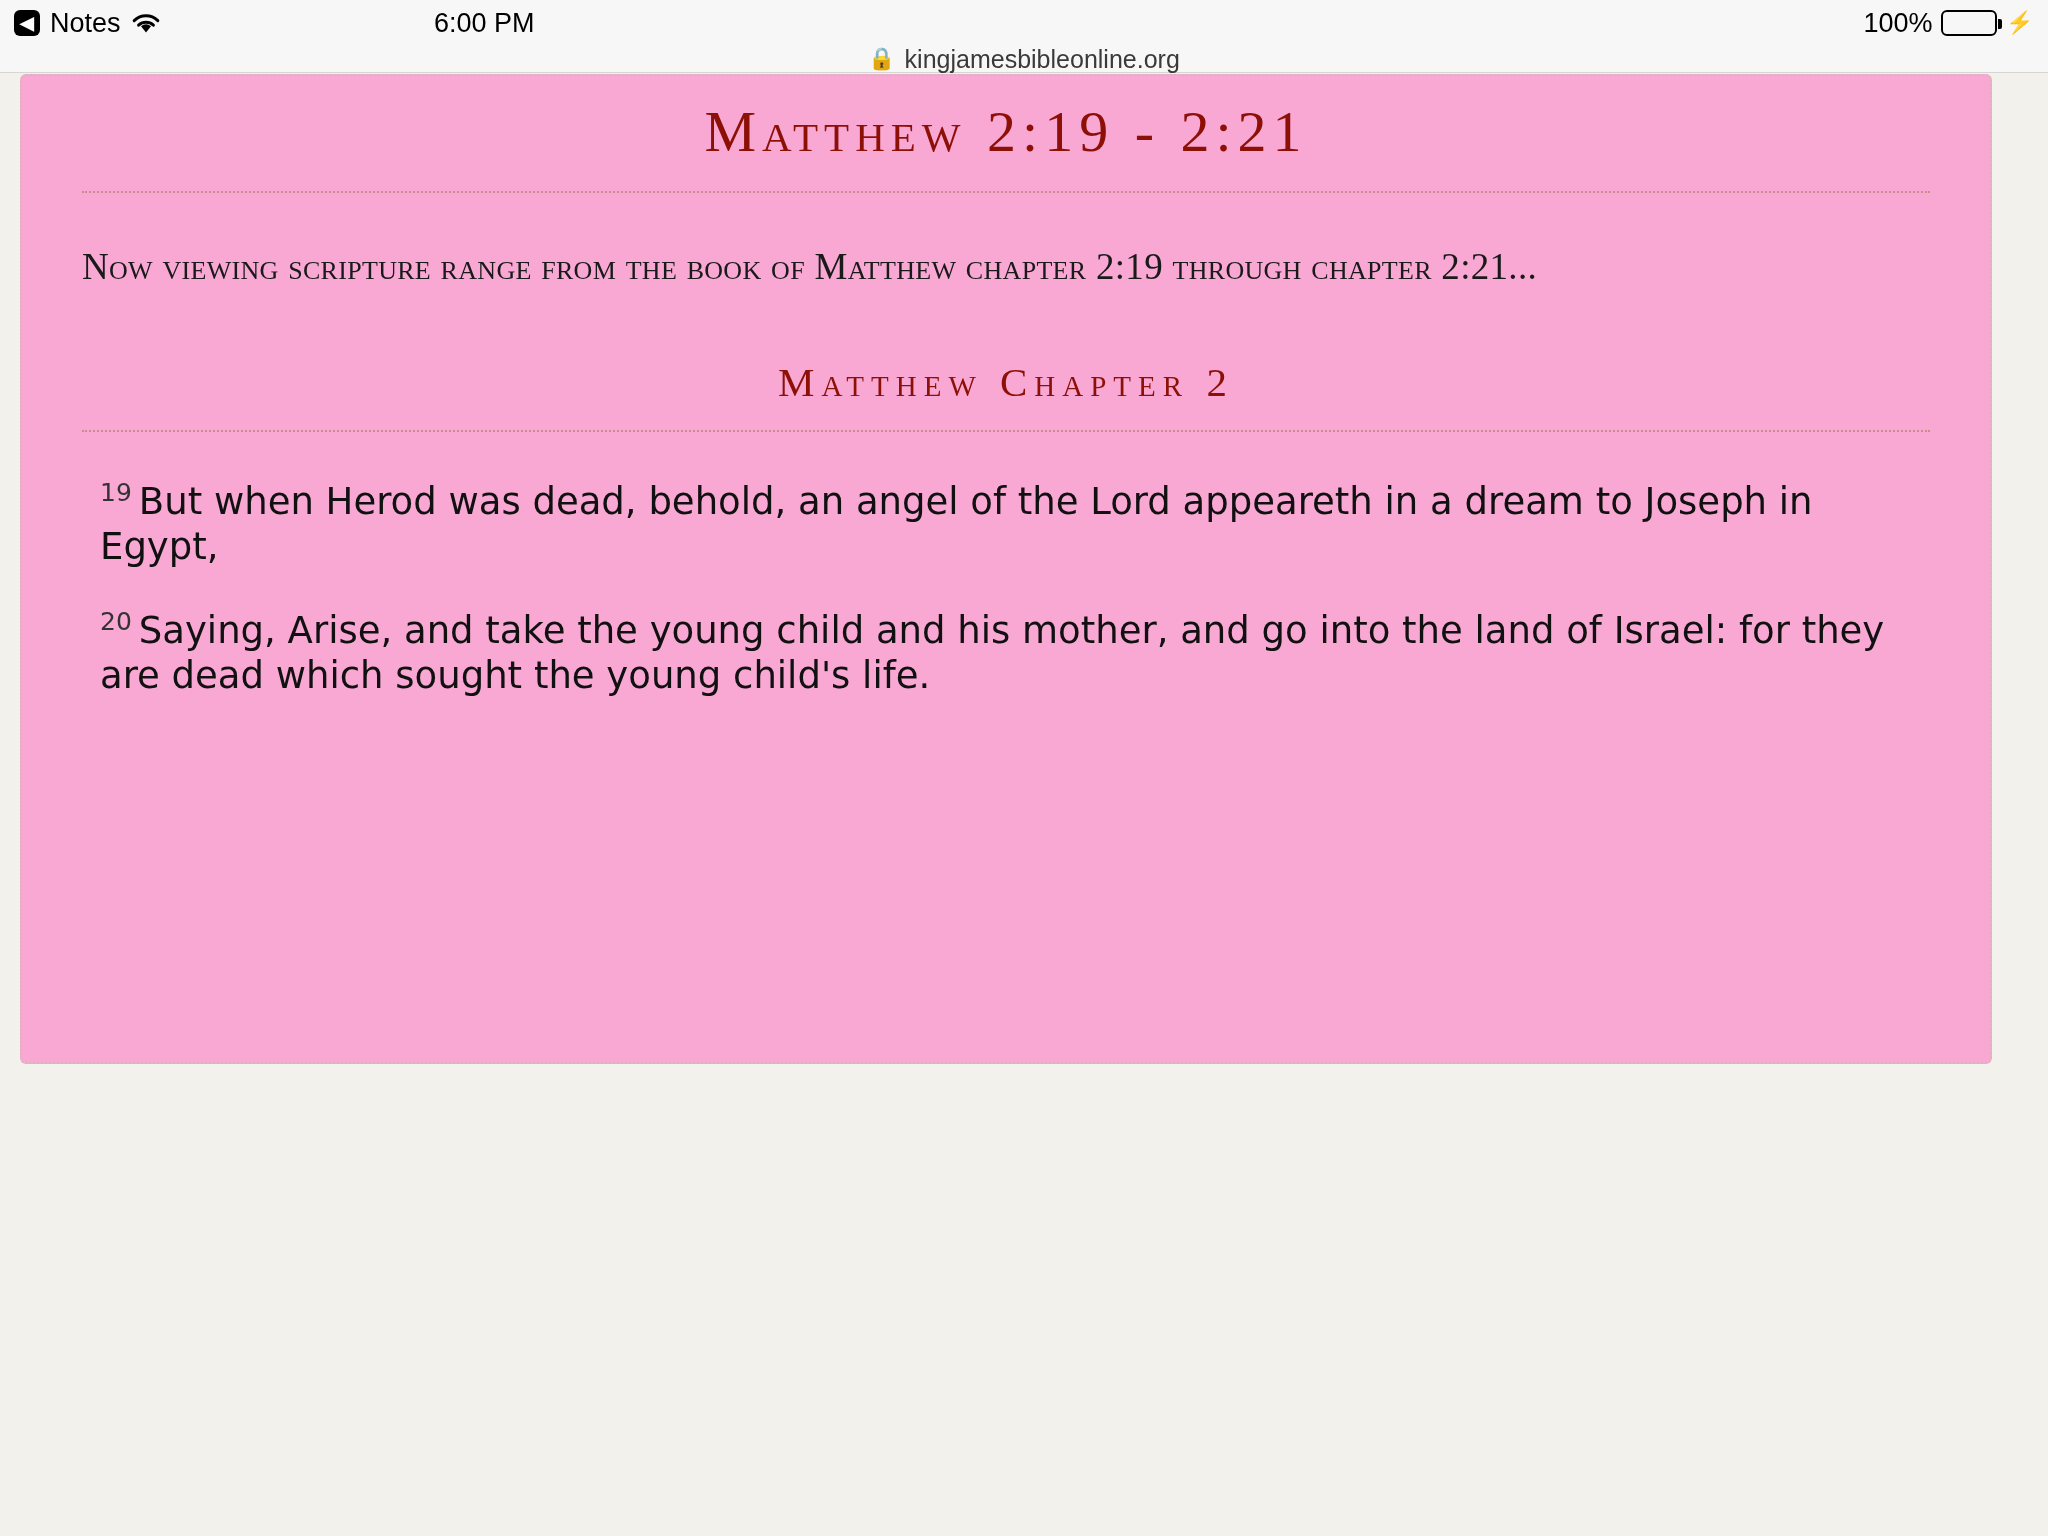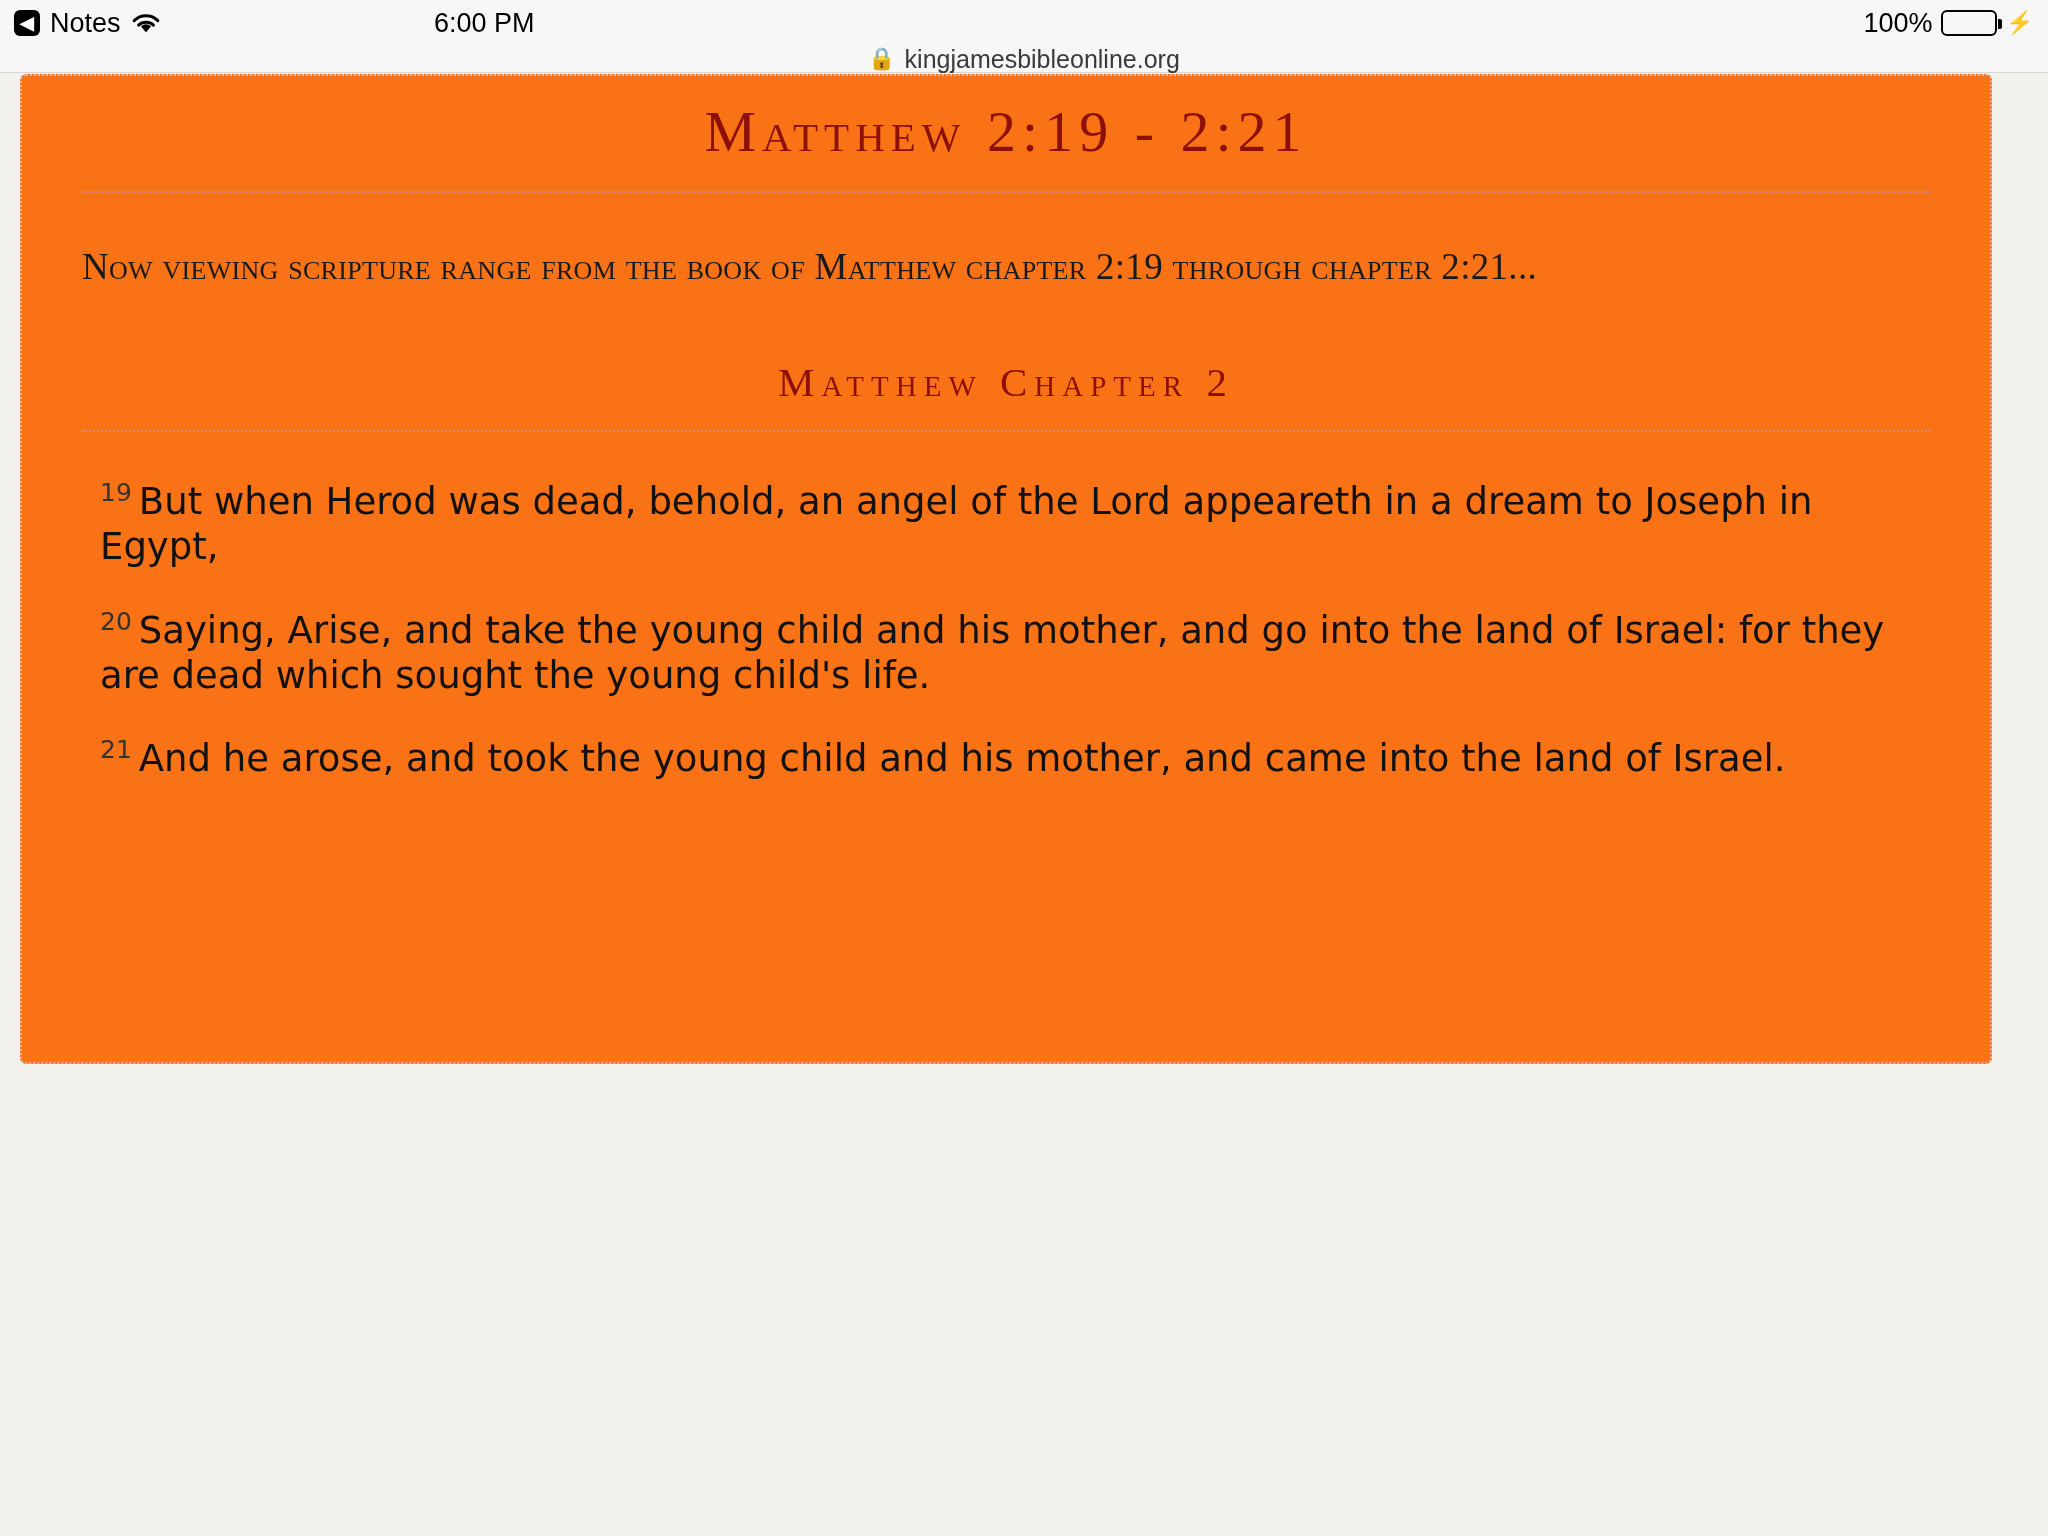--- a/index.html
+++ b/index.html
@@ -105,21 +105,21 @@
     border-bottom: 1px solid #d6d6d6;
   }
   .lock-icon { font-size: 22px; }
 
   
   .content-frame {
     position: absolute;
     top: 74px; left: 20px;
     width: 1972px;
     height: 990px;
-    background: #f97316;
+    background: #f9a8d4;
     border: 2px dotted #d8b6b6;
     border-radius: 6px;
     box-sizing: border-box;
   }
 
   .verse-title {
     text-align: center;
     color: #8d1007;
     font-family: "Liberation Serif", serif;
     font-size: 58px;
@@ -280,21 +280,18 @@
     <div class="verses">
 
       <p class="verse">
         <span class="verse-num">19</span><span>But when Herod was dead, behold, an angel of the Lord appeareth in a dream to Joseph in Egypt,</span>
       </p>
 
       <p class="verse">
         <span class="verse-num">20</span><span>Saying, Arise, and take the young child and his mother, and go into the land of Israel: for they are dead which sought the young child's life.</span>
       </p>
 
-      <p class="verse">
-        <span class="verse-num">21</span><span>And he arose, and took the young child and his mother, and came into the land of Israel.</span>
-      </p>
 
     </div>
   </div>
 
 
 </div>
 
 </body></html>

